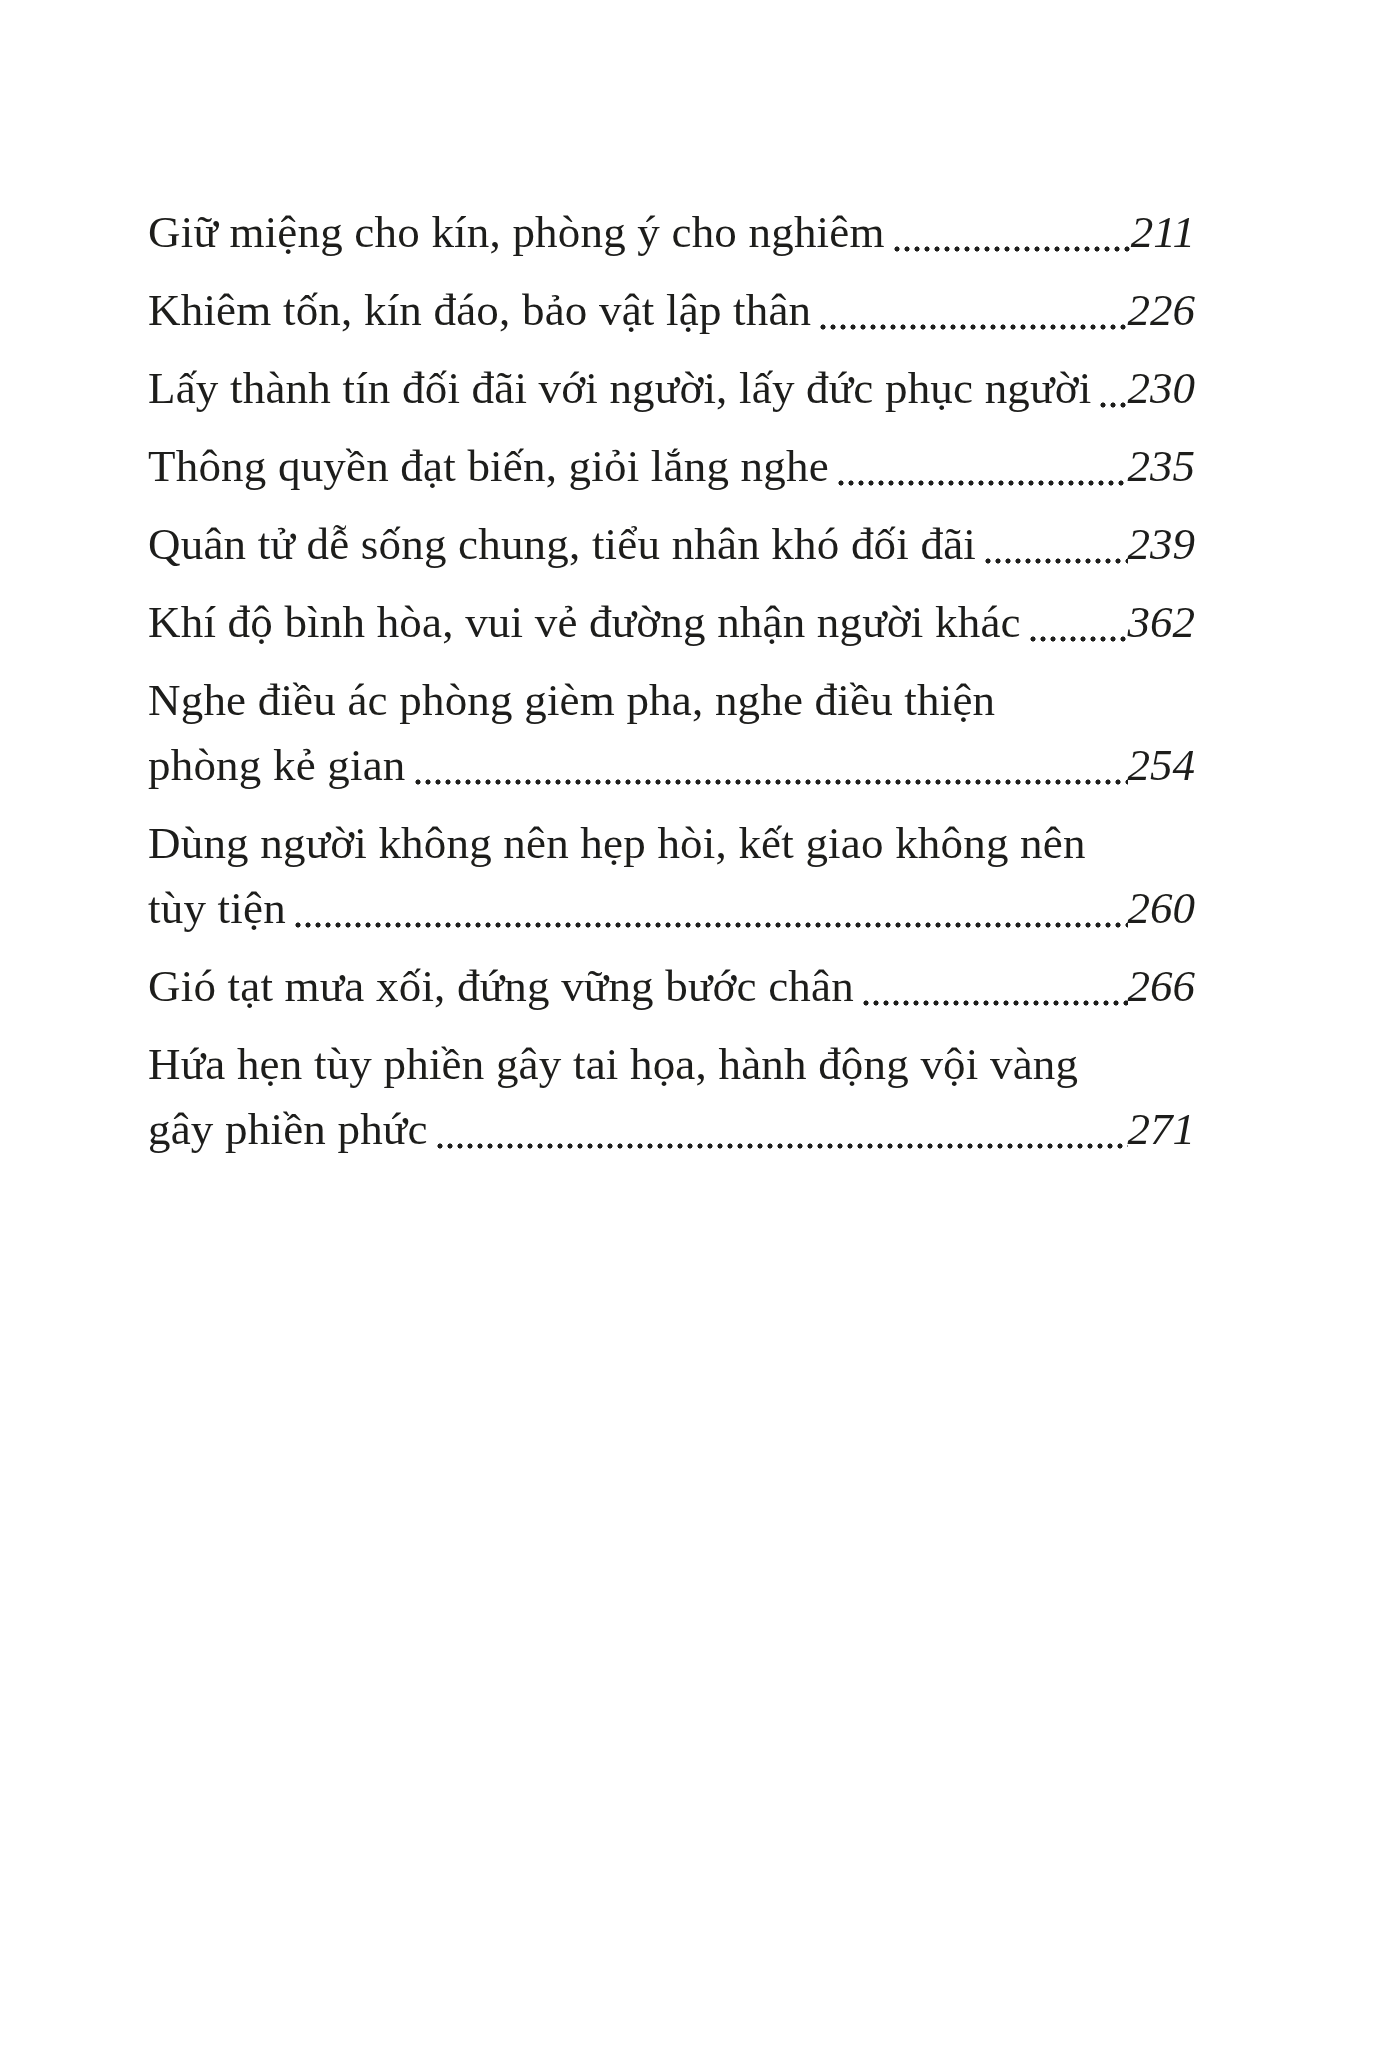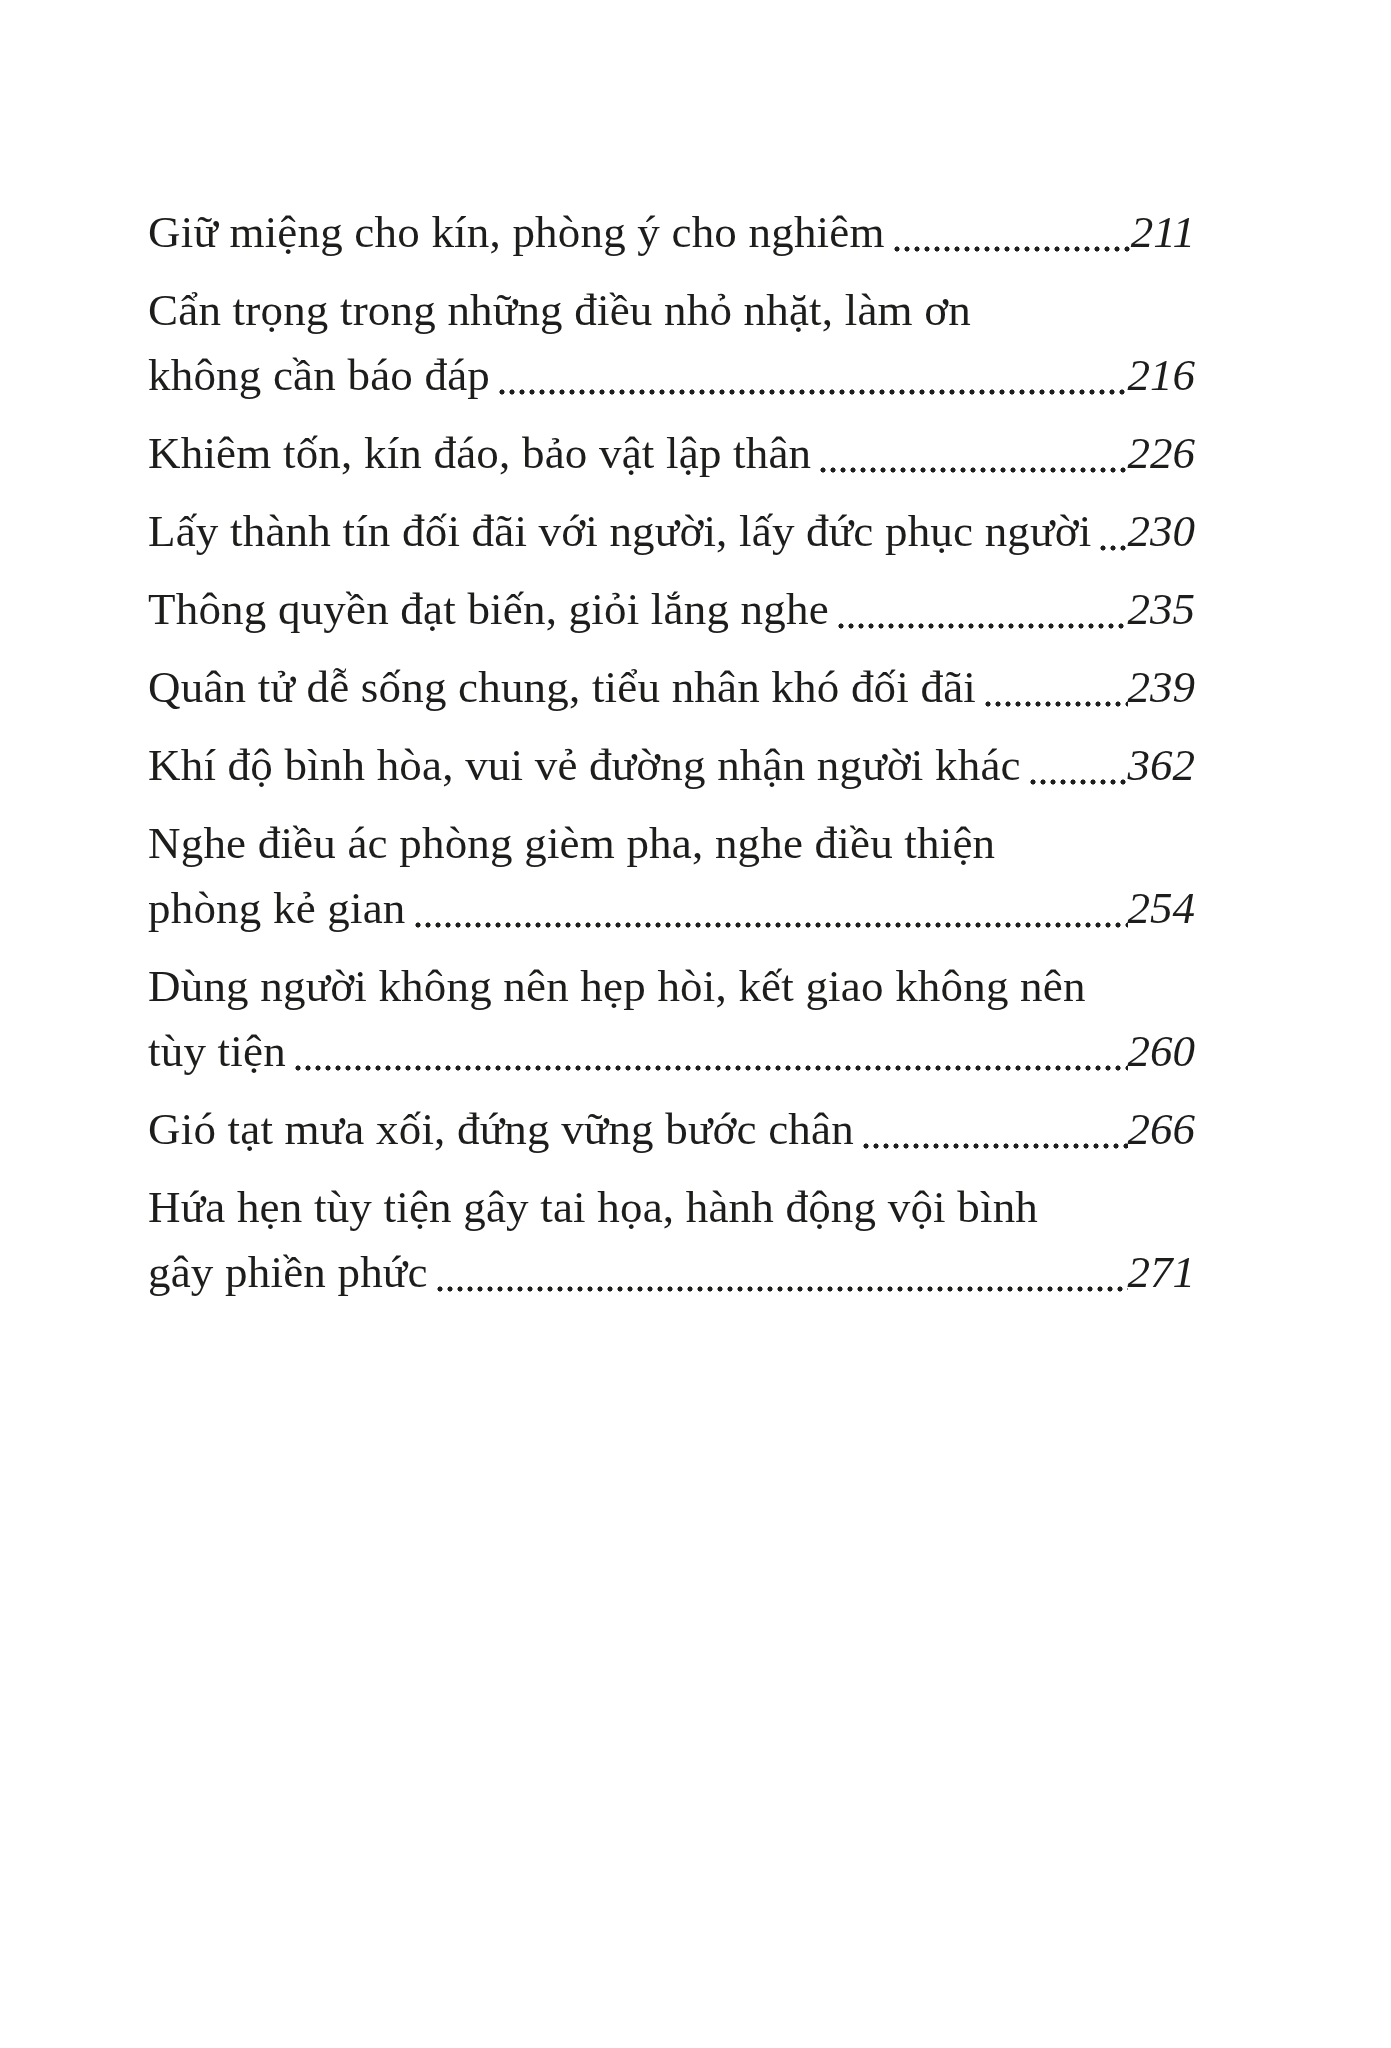--- a/index.html
+++ b/index.html
@@ -57,30 +57,20 @@
   <div class="toc" id="toc">
       <div class="entry">
         <div class="line">
           <span class="line-text">Giữ miệng cho kín, phòng ý cho nghiêm</span>
           <span class="leader"></span>
           <span class="page-num">211</span>
         </div>
       </div>
       <div class="entry">
         <div class="line">
-          <span class="line-text">Cẩn trọng trong những điều nhỏ nhặt, làm ơn</span>
-        </div>
-        <div class="line">
-          <span class="line-text">không cần báo đáp</span>
-          <span class="leader"></span>
-          <span class="page-num">216</span>
-        </div>
-      </div>
-      <div class="entry">
-        <div class="line">
           <span class="line-text">Khiêm tốn, kín đáo, bảo vật lập thân</span>
           <span class="leader"></span>
           <span class="page-num">226</span>
         </div>
       </div>
       <div class="entry">
         <div class="line">
           <span class="line-text">Lấy thành tín đối đãi với người, lấy đức phục người</span>
           <span class="leader"></span>
           <span class="page-num">230</span>
@@ -129,21 +119,21 @@
       </div>
       <div class="entry">
         <div class="line">
           <span class="line-text">Gió tạt mưa xối, đứng vững bước chân</span>
           <span class="leader"></span>
           <span class="page-num">266</span>
         </div>
       </div>
       <div class="entry">
         <div class="line">
-          <span class="line-text">Hứa hẹn tùy tiện gây tai họa, hành động vội bình</span>
+          <span class="line-text">Hứa hẹn tùy phiền gây tai họa, hành động vội vàng</span>
         </div>
         <div class="line">
           <span class="line-text">gây phiền phức</span>
           <span class="leader"></span>
           <span class="page-num">271</span>
         </div>
       </div>
     </div>
 </div>
 

